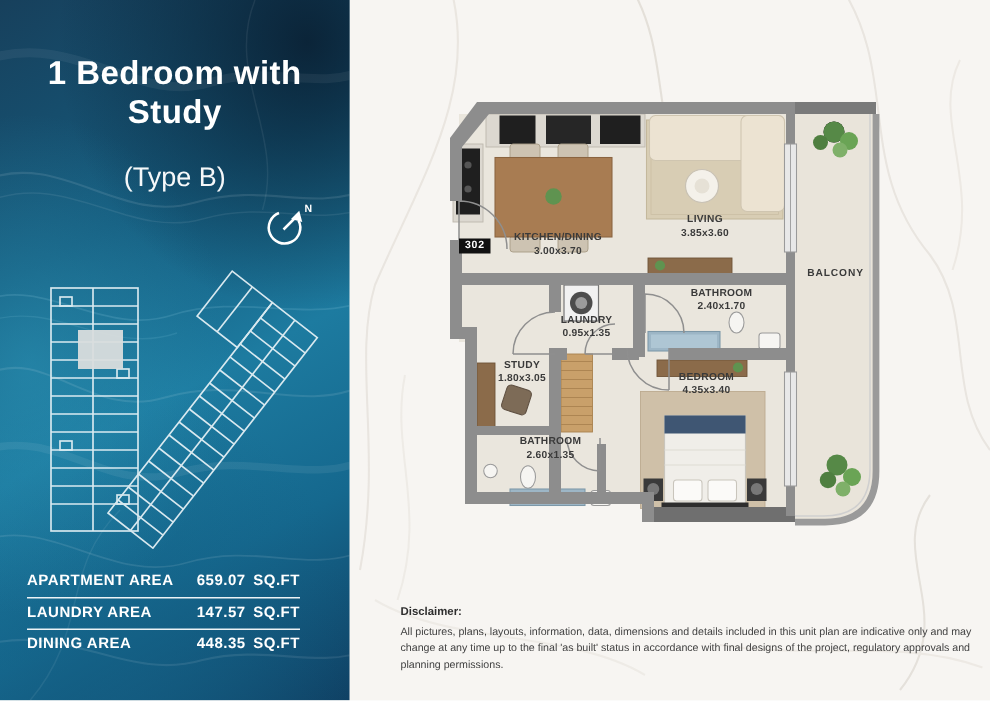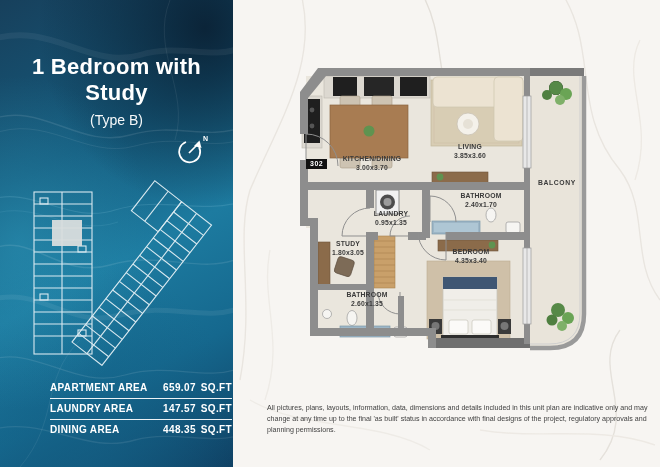--- a/index.html
+++ b/index.html
@@ -8,26 +8,26 @@
 
   
   .panel{position:absolute;left:0;top:0;width:233px;height:467px;overflow:hidden;
     background:
       radial-gradient(130% 70% at 88% 6%, rgba(9,28,46,.85), rgba(9,28,46,0) 55%),
       radial-gradient(90% 55% at 8% 52%, rgba(46,154,188,.50), rgba(46,154,188,0) 65%),
       radial-gradient(120% 80% at 35% 102%, rgba(20,95,132,.65), rgba(20,95,132,0) 60%),
       linear-gradient(152deg,#17405c 0%,#155a7c 32%,#1d7ba0 55%,#15688e 76%,#0f3f62 100%);}
   .panel-waves{position:absolute;left:0;top:0;}
   .title-block{position:absolute;left:0;top:36px;width:233px;text-align:center;color:#ffffff;}
-  .title{font-size:22px;font-weight:700;letter-spacing:.3px;margin-top:18px;}
-  .subtitle{font-size:14px;font-weight:400;margin-top:6px;opacity:.96;}
+  .title{font-size:22px;font-weight:700;letter-spacing:.3px;}
+  .subtitle{font-size:18px;font-weight:400;margin-top:20px;opacity:.96;}
   .compass{position:absolute;left:172px;top:129px;}
   .keyplan{position:absolute;left:16px;top:146px;}
 
-  .area-table{position:absolute;left:18px;top:378px;width:182px;color:#ffffff;margin-left:32px;}
+  .area-table{position:absolute;left:18px;top:378px;width:182px;color:#ffffff;}
   .area-row{display:flex;align-items:baseline;padding:4px 0 5px 0;
             font-size:10px;font-weight:700;letter-spacing:.35px;}
   .area-row.sep{border-bottom:1.6px solid rgba(255,255,255,.92);}
   .area-label{flex:1;text-align:left;}
   .area-value{text-align:center;}
   .area-unit{margin-left:5px;}
 
   
   .plan-svg{position:absolute;left:0;top:0;}
 
@@ -237,20 +237,21 @@
     <span>BEDROOM</span>
     <span class="dims">4.35x3.40</span>
   </div>
   <div class="room-label" style="left:367px;top:291px;">
     <span>BATHROOM</span>
     <span class="dims">2.60x1.35</span>
   </div>
   <div class="unit-badge">302</div>
 
   <div class="disclaimer">
+    <h4>Disclaimer:</h4>
     <p>All pictures, plans, layouts, information, data, dimensions and details included in this unit plan are indicative only and may change at any time up to the final 'as built' status  in accordance with final designs of the project, regulatory approvals and planning  permissions.</p>
   </div>
 
   <div class="panel">
     <svg class="panel-waves" width="233" height="467" viewBox="0 0 233 467">
       <g fill="none" stroke="#ffffff">
         <path d="M-10,40 C50,20 90,70 140,55 C180,43 210,60 240,48" opacity="0.06" stroke-width="6"></path>
         <path d="M-10,120 C40,100 80,150 130,135 C175,122 205,140 240,128" opacity="0.10" stroke-width="1.4"></path>
         <path d="M-10,135 C45,112 85,160 135,146 C178,134 208,150 240,140" opacity="0.08" stroke-width="1"></path>
         <path d="M-10,250 C30,230 60,280 110,265 C160,250 200,275 240,258" opacity="0.10" stroke-width="1.4"></path>

